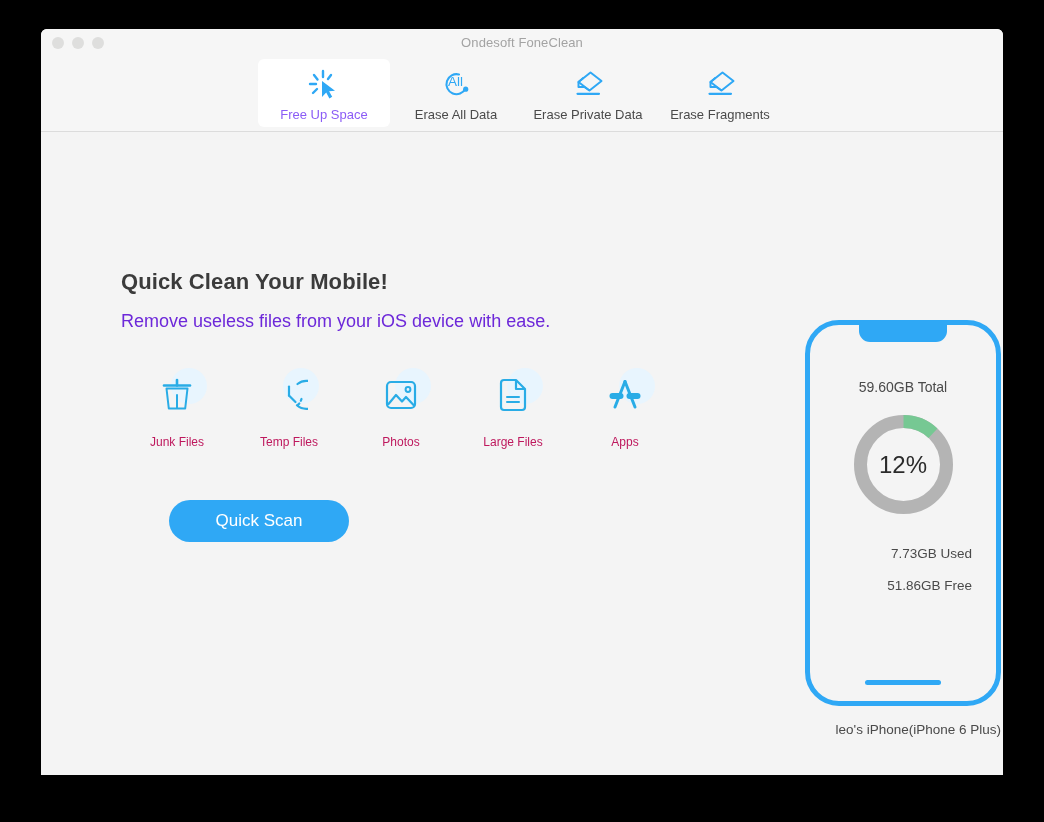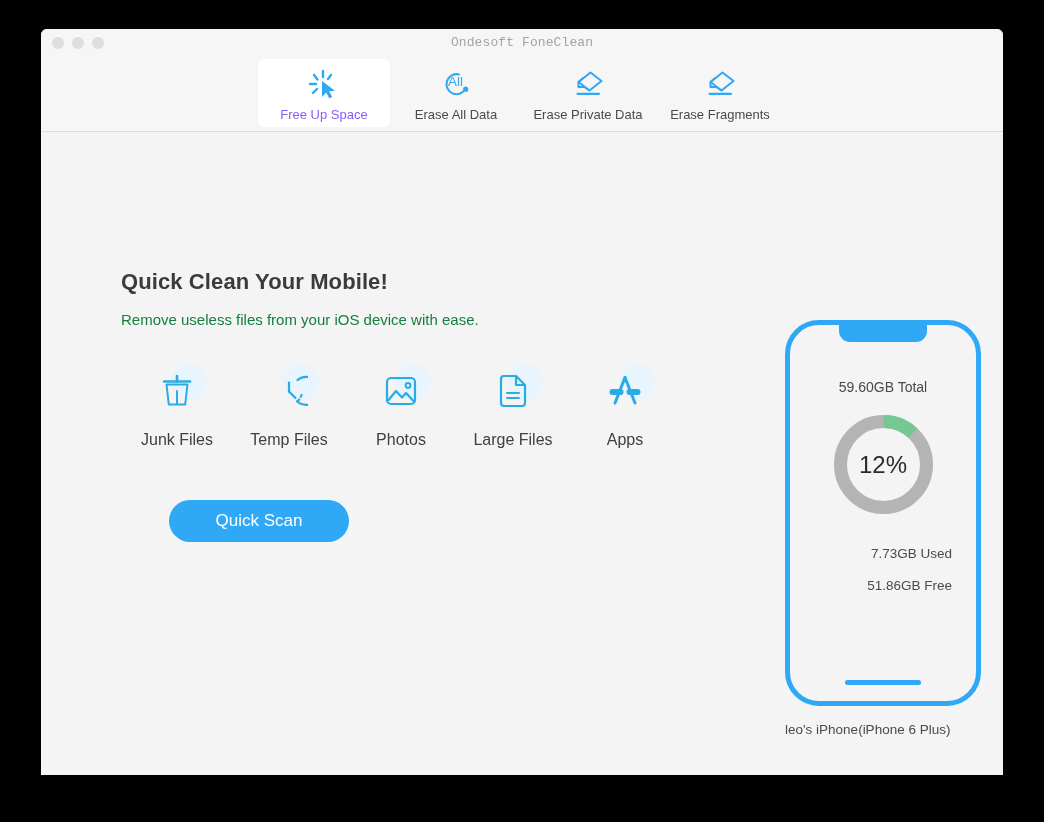--- a/index.html
+++ b/index.html
@@ -42,21 +42,20 @@
     background: #dededd;
   }
   #window-title {
     position: absolute;
     left: 0; right: 0;
     text-align: center;
     font-size: 13px;
     color: #a3a3a3;
     letter-spacing: 0.1px;
     pointer-events: none;
-    font-family: Liberation Mono, monospace;
   }
 
   
   #toolbar {
     flex: 0 0 76px;
     background: #f6f6f6;
     border-bottom: 1px solid #dcdcdc;
     display: flex;
     align-items: flex-start;
     justify-content: center;
@@ -106,22 +105,22 @@
     width: 600px;
   }
   #headline {
     font-size: 22px;
     font-weight: bold;
     color: #3b3b3b;
     letter-spacing: 0.1px;
   }
   #subhead {
     margin-top: 16px;
-    font-size: 15px;
-    color: #15803d;
+    font-size: 18px;
+    color: #6d28d9;
   }
 
   #feature-row {
     margin-top: 40px;
     display: flex;
     gap: 0px;
   }
   .feature {
     width: 112px;
     display: flex;
@@ -140,22 +139,22 @@
     position: absolute;
     width: 36px; height: 36px;
     border-radius: 50%;
     background: #e8f5fe;
     right: -2px;
     top: -4px;
   }
   .feature-glyph { position: relative; z-index: 2; }
   .feature-label {
     margin-top: 13px;
-    font-size: 16px;
-    color: #404040;
+    font-size: 12px;
+    color: #be185d;
     white-space: nowrap;
   }
 
   #quick-scan-button {
     margin-top: 51px;
     margin-left: 48px;
     width: 180px;
     height: 42px;
     border-radius: 24px;
     background: #2fa8f5;
@@ -168,21 +167,21 @@
   }
 
   
   #phone-panel {
     position: absolute;
     left: 744px;
     top: 188px;
     width: 216px;
     display: flex;
     flex-direction: column;
-    align-items: flex-start;
+    align-items: flex-end;
   }
   #phone {
     position: relative;
     width: 196px;
     height: 386px;
     border: 5px solid #2fa8f5;
     border-radius: 34px;
     background: #f4f4f4;
     display: flex;
     flex-direction: column;

